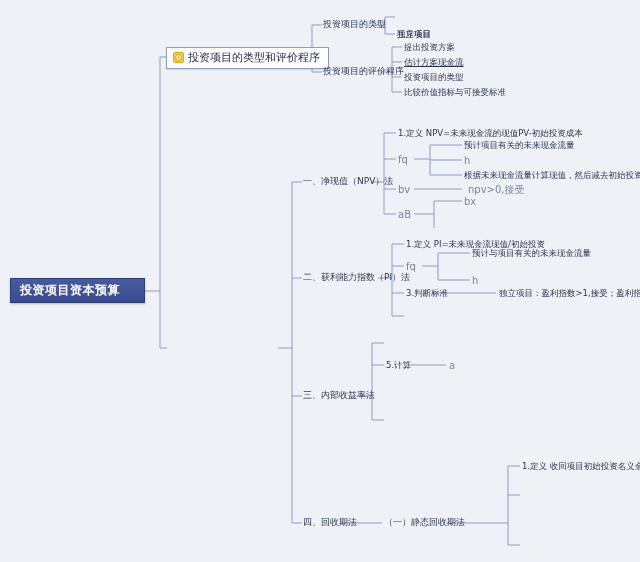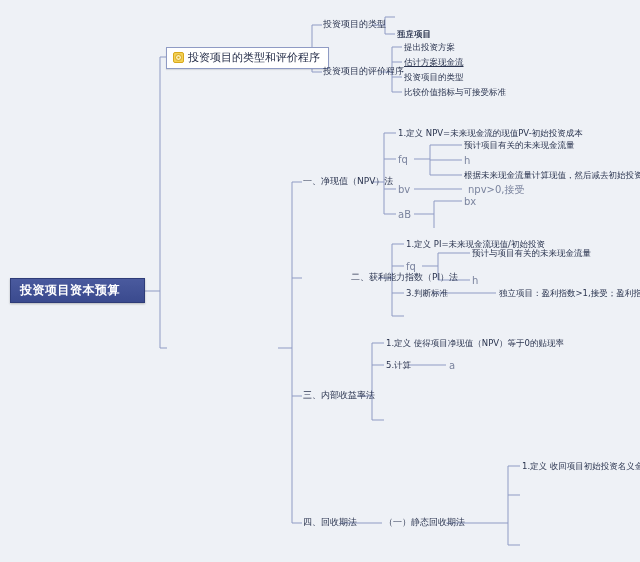--- a/index.html
+++ b/index.html
@@ -179,32 +179,31 @@
   <div class="t" style="left:464px;top:141px;">预计项目有关的未来现金流量</div>
   <div class="t blur" style="left:464px;top:156px;">h</div>
   <div class="t" style="left:464px;top:171px;">根据未来现金流量计算现值，然后减去初始投资成本</div>
 
   <div class="t blur" style="left:398px;top:185px;">bv</div>
   <div class="t blur" style="left:468px;top:185px;">npv&gt;0,接受</div>
 
   <div class="t blur" style="left:398px;top:210px;">aB</div>
   <div class="t blur" style="left:464px;top:197px;">bx</div>
 
-  <div class="t lg" style="left:303px;top:273px;margin-left:48px;">二、获利能力指数（PI）法</div>
+  <div class="t lg" style="left:303px;top:273px;">二、获利能力指数（PI）法</div>
   <div class="t" style="left:406px;top:240px;">1.定义 PI=未来现金流现值/初始投资</div>
 
   <div class="t blur" style="left:406px;top:262px;">fq</div>
   <div class="t" style="left:472px;top:249px;">预计与项目有关的未来现金流量</div>
   <div class="t blur" style="left:472px;top:276px;">h</div>
 
   <div class="t" style="left:406px;top:289px;">3.判断标准</div>
   <div class="t" style="left:499px;top:289px;">独立项目：盈利指数&gt;1,接受；盈利指数&lt;1,拒绝</div>
 
   <div class="t lg" style="left:303px;top:391px;">三、内部收益率法</div>
-  <div class="t" style="left:386px;top:339px;">1.定义 使得项目净现值（NPV）等于0的贴现率</div>
   <div class="t" style="left:386px;top:361px;">5.计算</div>
   <div class="t blur" style="left:449px;top:361px;">a</div>
 
   <div class="t lg" style="left:303px;top:518px;">四、回收期法</div>
   <div class="t lg" style="left:384px;top:518px;">（一）静态回收期法</div>
   <div class="t" style="left:522px;top:462px;">1.定义 收回项目初始投资名义金额所需要的时间</div>
 
 </div>
 
 </body></html>

